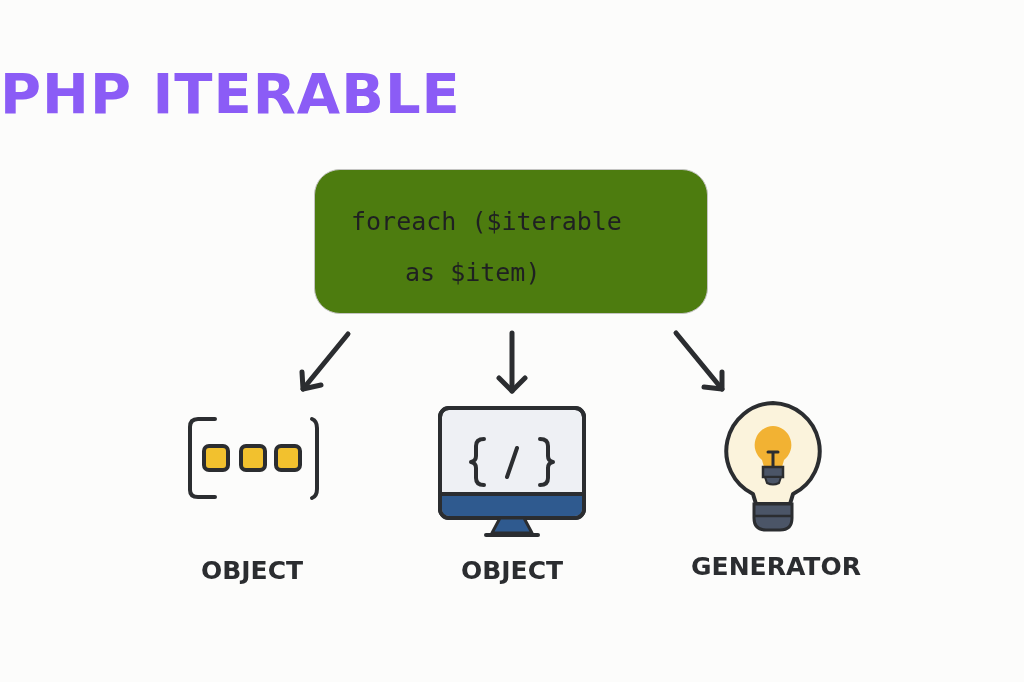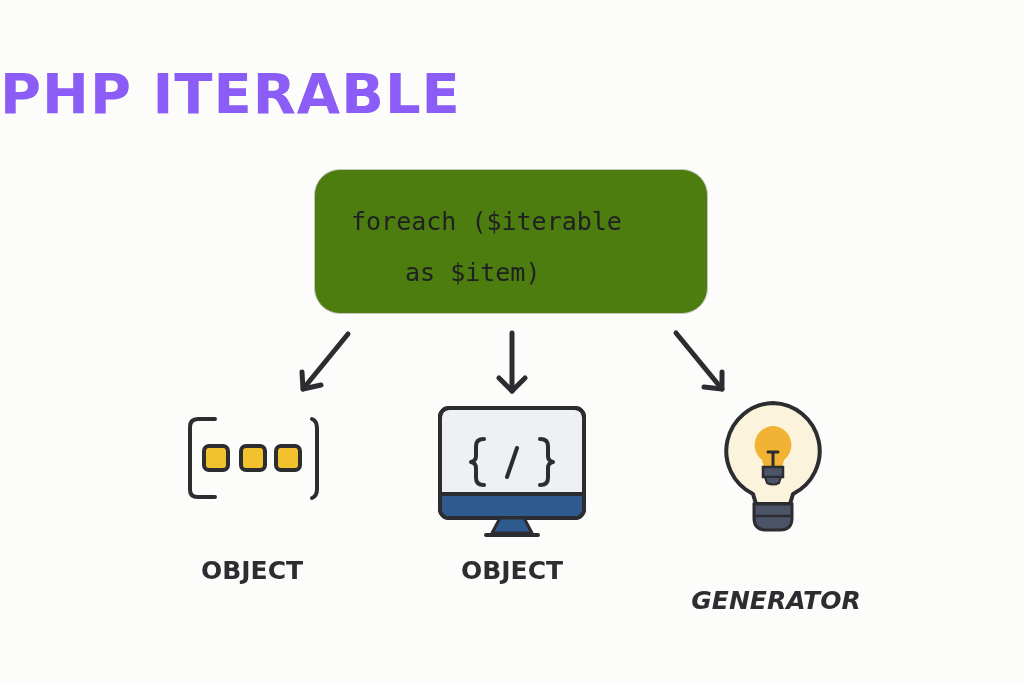--- a/index.html
+++ b/index.html
@@ -144,15 +144,15 @@
     <line x1="34" y1="116" x2="72" y2="116" stroke="#2b2d30" stroke-width="2.5"></line>
 
     <path d="M 53 26 A 19 19 0 0 1 64 60 L 62 67 L 44 67 L 42 60 A 19 19 0 0 1 53 26 Z" fill="#f2b233"></path>
 
     <line x1="53" y1="52" x2="53" y2="70" stroke="#2b2d30" stroke-width="3"></line>
     <line x1="48" y1="52" x2="58" y2="52" stroke="#2b2d30" stroke-width="3" stroke-linecap="round"></line>
 
     <rect x="43" y="67" width="20" height="10" fill="#4b5567" stroke="#2b2d30" stroke-width="2.5"></rect>
     <path d="M 45 77 L 61 77 L 59 83 Q 53 86 47 83 Z" fill="#4b5567" stroke="#2b2d30" stroke-width="2"></path>
   </svg>
-  <div class="label" style="left:676px; top:586px; width:200px;font-style:italic;">GENERATOR</div>
+  <div class="label" style="left:676px; top:552px; width:200px;">GENERATOR</div>
 
 </div>
 
 </body></html>

